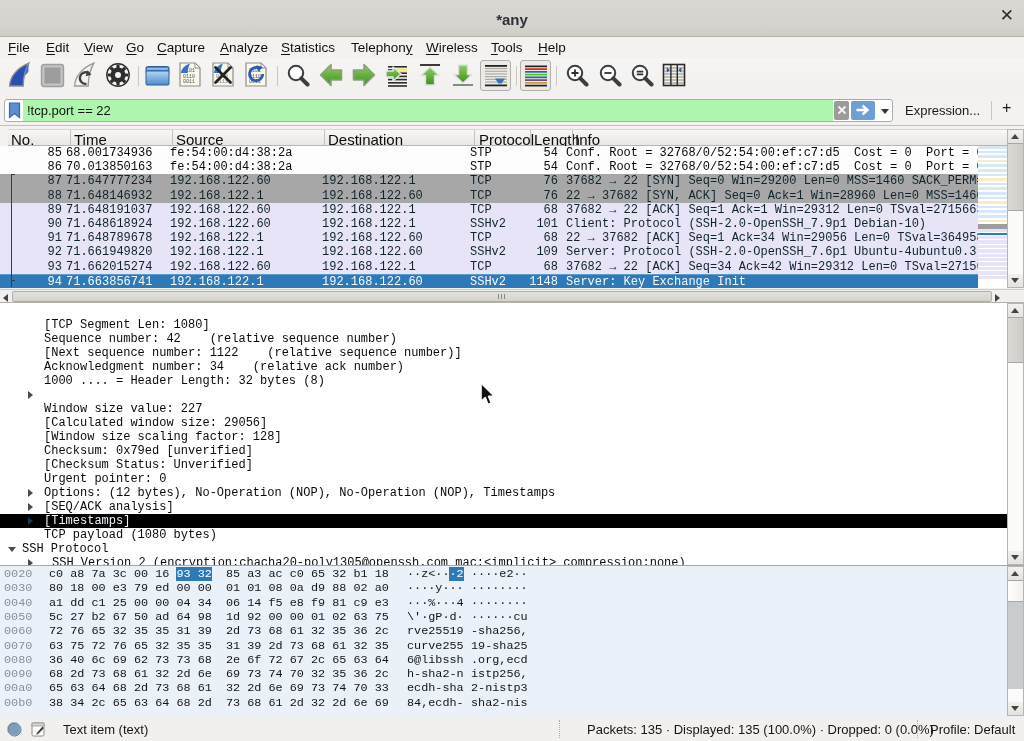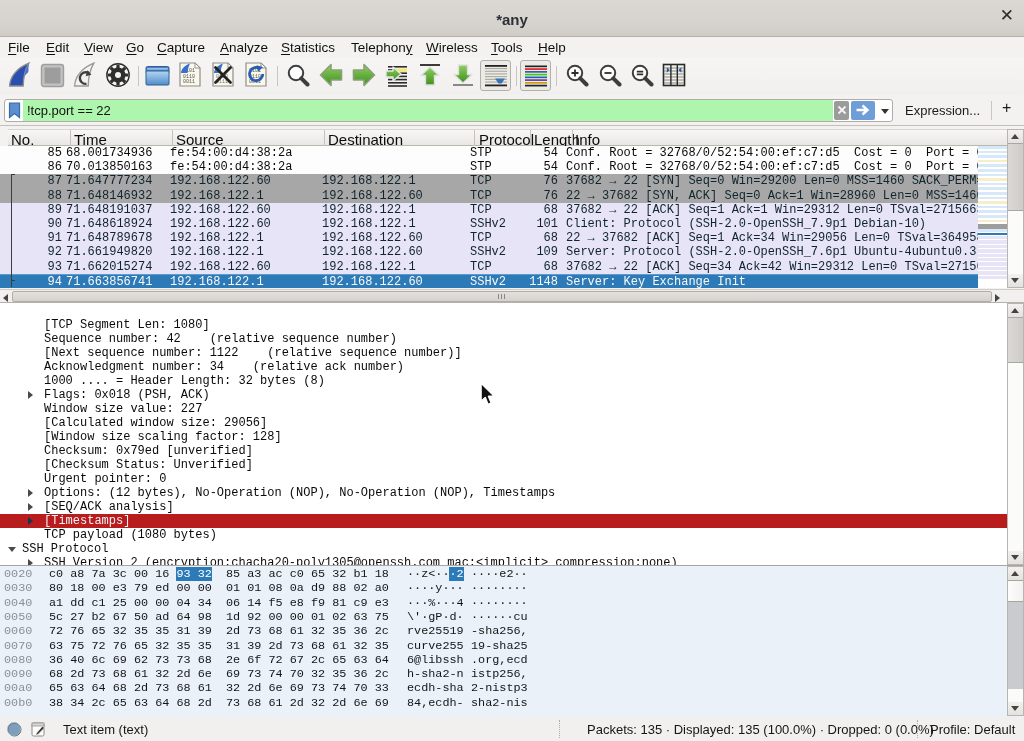--- a/index.html
+++ b/index.html
@@ -45,21 +45,21 @@
 #minimap{left:978px;top:146px;width:29px;height:142px;background:#fff;overflow:hidden}
 .vsb{position:absolute;left:1007px;width:17px;background:#fbfbfa;border:1px solid #b8b5b0}
 .sbtn{position:absolute;left:0;width:15px;height:13px;background:linear-gradient(#f2f1ef,#e4e2de)}
 .tri-u{width:0;height:0;border-left:4px solid transparent;border-right:4px solid transparent;border-bottom:5px solid #444;position:absolute;left:3px;top:4px}
 .tri-d{width:0;height:0;border-left:4px solid transparent;border-right:4px solid transparent;border-top:5px solid #444;position:absolute;left:3px;top:4px}
 .thumb{position:absolute;left:0;width:15px;background:linear-gradient(90deg,#dbd9d6,#cfccc8);border-top:1px solid #aaa7a2;border-bottom:1px solid #aaa7a2}
 #plhsb{left:0;top:289px;width:1024px;height:13px;background:#f1f0ee;border-top:1px solid #cfccc7}
 
 #details{left:0;top:302px;width:1024px;height:264px;background:#fff;border-top:1px solid #b5b1ab;border-bottom:1px solid #a9a59f;overflow:hidden}
 .dline{position:absolute;left:0;width:1007px;height:14px;font-family:"Liberation Mono",monospace;font-size:12px;line-height:14px;color:#0a0a0a;white-space:pre}
-.dsel{background:#b91c1c;color:#eef3f8}
+.dsel{background:#000000;color:#eef3f8}
 .exp{position:absolute;width:0;height:0;border-top:4px solid transparent;border-bottom:4px solid transparent;border-left:5px solid #4a4a4a}
 .expd{position:absolute;width:0;height:0;border-left:4px solid transparent;border-right:4px solid transparent;border-top:5px solid #4a4a4a}
 
 #hexpane{left:0;top:566px;width:1024px;height:167px;background:#eaf1f9;border-bottom:1px solid #b5b1ab;overflow:hidden}
 .hline{position:absolute;left:0;width:1007px;height:14.3px;font-family:"Liberation Mono",monospace;font-size:11.8px;line-height:14.3px;color:#151515;white-space:pre}
 .haddr{position:absolute;left:4px;color:#899097}
 .h1{position:absolute;left:49px}.h2{position:absolute;left:226px}
 .a1{position:absolute;left:407px}.a2{position:absolute;left:471px}
 .hsel{background:#2d7ab8;color:#fff}
 
@@ -442,38 +442,37 @@
     <div style="position:absolute;left:498px;top:4px;width:1px;height:5px;background:#8a8781"></div>
     <div style="position:absolute;left:501px;top:4px;width:1px;height:5px;background:#8a8781"></div>
     <div style="position:absolute;left:504px;top:4px;width:1px;height:5px;background:#8a8781"></div>
   </div>
 <div class="abs" id="details">
     <div class="dline" style="top:15px"><span style="position:absolute;left:44px">[TCP Segment Len: 1080]</span></div>
     <div class="dline" style="top:29px"><span style="position:absolute;left:44px">Sequence number: 42    (relative sequence number)</span></div>
     <div class="dline" style="top:43px"><span style="position:absolute;left:44px">[Next sequence number: 1122    (relative sequence number)]</span></div>
     <div class="dline" style="top:57px"><span style="position:absolute;left:44px">Acknowledgment number: 34    (relative ack number)</span></div>
     <div class="dline" style="top:71px"><span style="position:absolute;left:44px">1000 .... = Header Length: 32 bytes (8)</span></div>
-    <div class="dline" style="top:85px"><span style="position:absolute;left:44px">Flags: 0x018 (PSH, ACK)</span></div>
     <div class="exp" style="left:28px;top:88px;border-left-color:#4a4a4a"></div>
     <div class="dline" style="top:99px"><span style="position:absolute;left:44px">Window size value: 227</span></div>
     <div class="dline" style="top:113px"><span style="position:absolute;left:44px">[Calculated window size: 29056]</span></div>
     <div class="dline" style="top:127px"><span style="position:absolute;left:44px">[Window size scaling factor: 128]</span></div>
     <div class="dline" style="top:141px"><span style="position:absolute;left:44px">Checksum: 0x79ed [unverified]</span></div>
     <div class="dline" style="top:155px"><span style="position:absolute;left:44px">[Checksum Status: Unverified]</span></div>
     <div class="dline" style="top:169px"><span style="position:absolute;left:44px">Urgent pointer: 0</span></div>
     <div class="dline" style="top:183px"><span style="position:absolute;left:44px">Options: (12 bytes), No-Operation (NOP), No-Operation (NOP), Timestamps</span></div>
     <div class="exp" style="left:28px;top:186px;border-left-color:#4a4a4a"></div>
     <div class="dline" style="top:197px"><span style="position:absolute;left:44px">[SEQ/ACK analysis]</span></div>
     <div class="exp" style="left:28px;top:200px;border-left-color:#4a4a4a"></div>
     <div class="dline dsel" style="top:211px"><span style="position:absolute;left:44px">[Timestamps]</span></div>
     <div class="exp" style="left:28px;top:214px;border-left-color:#16384e"></div>
     <div class="dline" style="top:225px"><span style="position:absolute;left:44px">TCP payload (1080 bytes)</span></div>
     <div class="dline" style="top:239px"><span style="position:absolute;left:22px">SSH Protocol</span></div>
     <div class="expd" style="left:8px;top:244px"></div>
-    <div class="dline" style="top:253px"><span style="position:absolute;left:44px">SSH Version 2 (encryption:chacha20-poly1305@openssh.com mac:&lt;implicit&gt; compression:none)</span></div>
+    <div class="dline" style="top:253px"><span style="position:absolute;left:52px">SSH Version 2 (encryption:chacha20-poly1305@openssh.com mac:&lt;implicit&gt; compression:none)</span></div>
     <div class="exp" style="left:28px;top:256px;border-left-color:#4a4a4a"></div>
     <div class="vsb" style="left:1007px;top:0;height:262px">
       <div class="sbtn" style="top:0">
         <div class="tri-u"></div>
       </div>
       <div class="sbtn" style="top:247px">
         <div class="tri-d"></div>
       </div>
       <div class="thumb" style="top:13px;height:46px"></div>
     </div>

